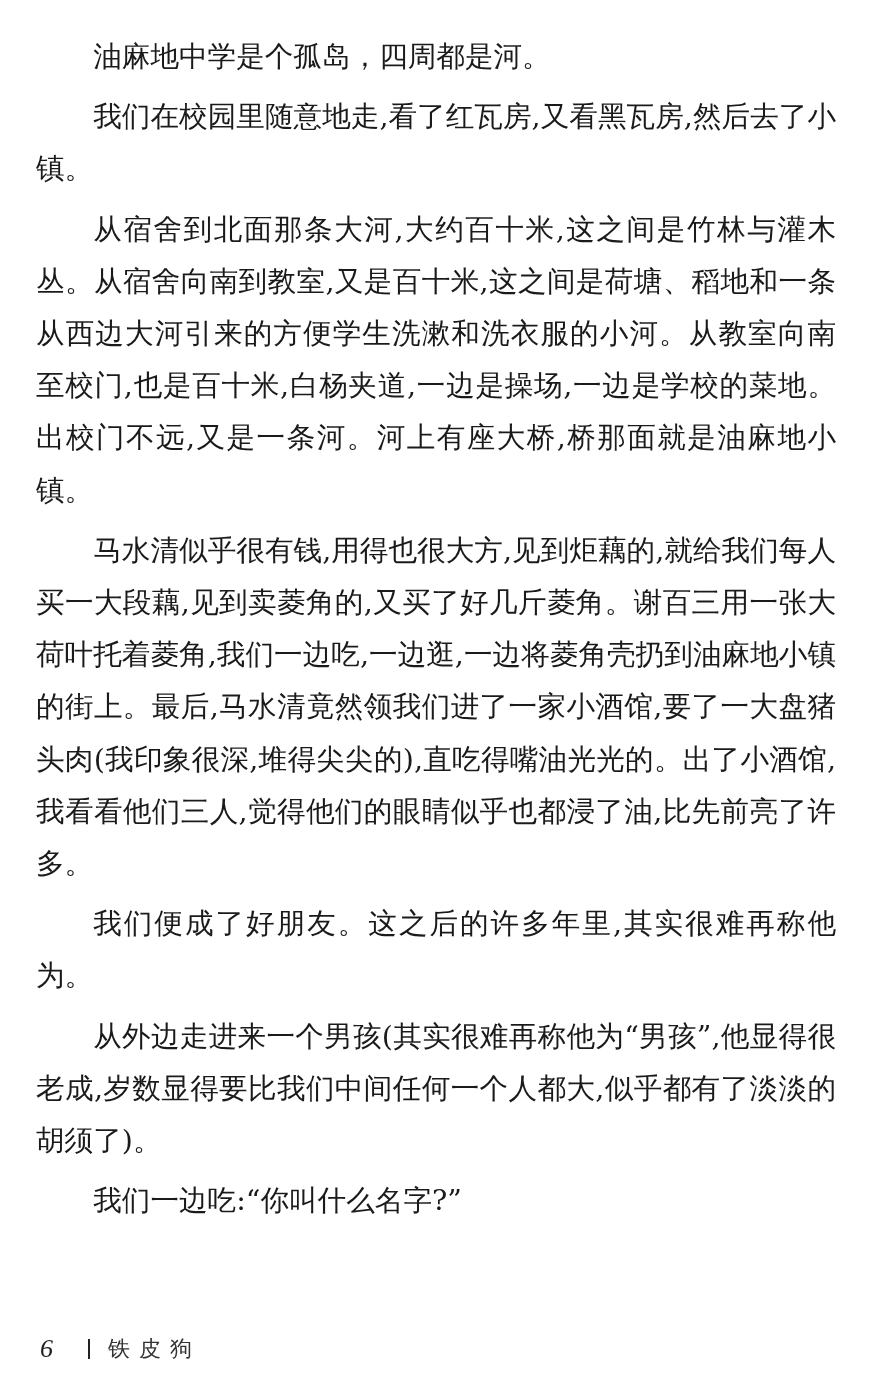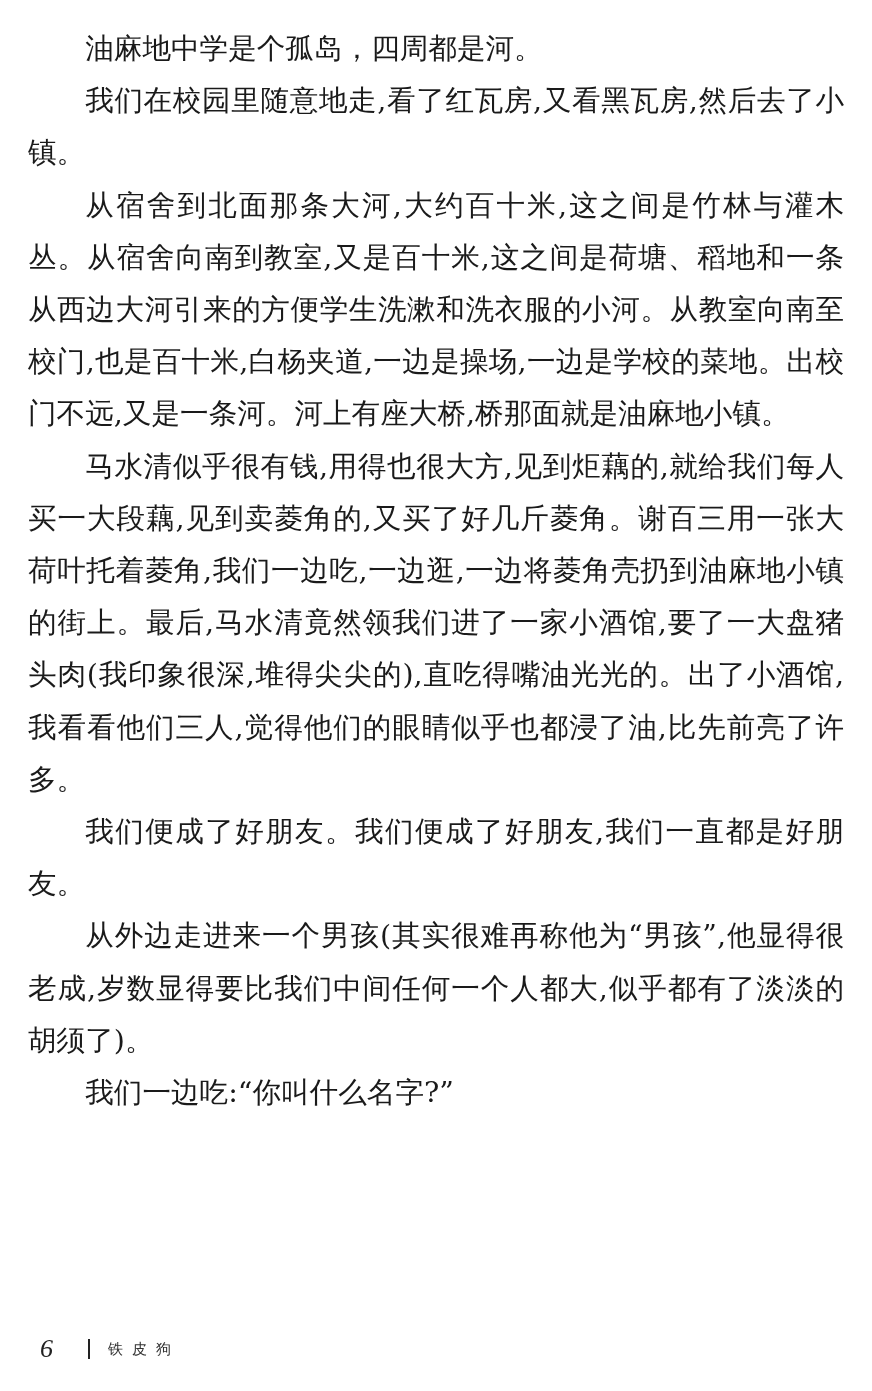--- a/index.html
+++ b/index.html
@@ -3,39 +3,39 @@
 <meta charset="utf-8">
 <style>
   html, body { margin: 0; padding: 0; background: #ffffff; }
   body { width: 872px; height: 1391px; position: relative; overflow: hidden; }
   .page {
     position: absolute; left: 28px; top: 22px; width: 816px;
     font-family: "DejaVu Serif", "Liberation Serif", serif;
     font-size: 28.6px; line-height: 52.2px; color: #1a1a1a;
     text-align: justify; text-justify: inter-character;
   }
-  .para { margin: 0; text-indent: 2em; }
+  .para { margin: 8px; text-indent: 2em; }
   .footer {
     position: absolute; left: 40px; top: 1334px;
     display: flex; align-items: center;
     font-family: "DejaVu Sans", "Liberation Sans", sans-serif; color: #222;
   }
   .page-num { font-family: "Liberation Serif", serif; font-style: italic; font-size: 26px; width: 48px; }
   .sep { width: 2px; height: 20px; background: #222; margin-right: 18px; }
-  .book-title { font-size: 15px; letter-spacing: 9px; color: #333; }
+  .book-title { font-size: 22px; letter-spacing: 9px; color: #333; }
 </style>
 </head>
 <body>
 
 <div class="page">
   <p class="para">油麻地中学是个孤岛，四周都是河。</p>
   <p class="para">我们在校园里随意地走,看了红瓦房,又看黑瓦房,然后去了小镇。</p>
   <p class="para">从宿舍到北面那条大河,大约百十米,这之间是竹林与灌木丛。从宿舍向南到教室,又是百十米,这之间是荷塘、稻地和一条从西边大河引来的方便学生洗漱和洗衣服的小河。从教室向南至校门,也是百十米,白杨夹道,一边是操场,一边是学校的菜地。出校门不远,又是一条河。河上有座大桥,桥那面就是油麻地小镇。</p>
   <p class="para">马水清似乎很有钱,用得也很大方,见到炬藕的,就给我们每人买一大段藕,见到卖菱角的,又买了好几斤菱角。谢百三用一张大荷叶托着菱角,我们一边吃,一边逛,一边将菱角壳扔到油麻地小镇的街上。最后,马水清竟然领我们进了一家小酒馆,要了一大盘猪头肉(我印象很深,堆得尖尖的),直吃得嘴油光光的。出了小酒馆,我看看他们三人,觉得他们的眼睛似乎也都浸了油,比先前亮了许多。</p>
-  <p class="para">我们便成了好朋友。我们便成了好朋友,我们一直都是好朋友。</p>
+  <p class="para">我们便成了好朋友。这之后的许多年里,其实很难再称他为。</p>
   <p class="para">从外边走进来一个男孩(其实很难再称他为“男孩”,他显得很老成,岁数显得要比我们中间任何一个人都大,似乎都有了淡淡的胡须了)。</p>
   <p class="para">我们一边吃:“你叫什么名字?”</p>
 </div>
 
 <div class="footer">
   <span class="page-num">6</span>
   <span class="sep"></span>
   <span class="book-title">铁皮狗</span>
 </div>
 

